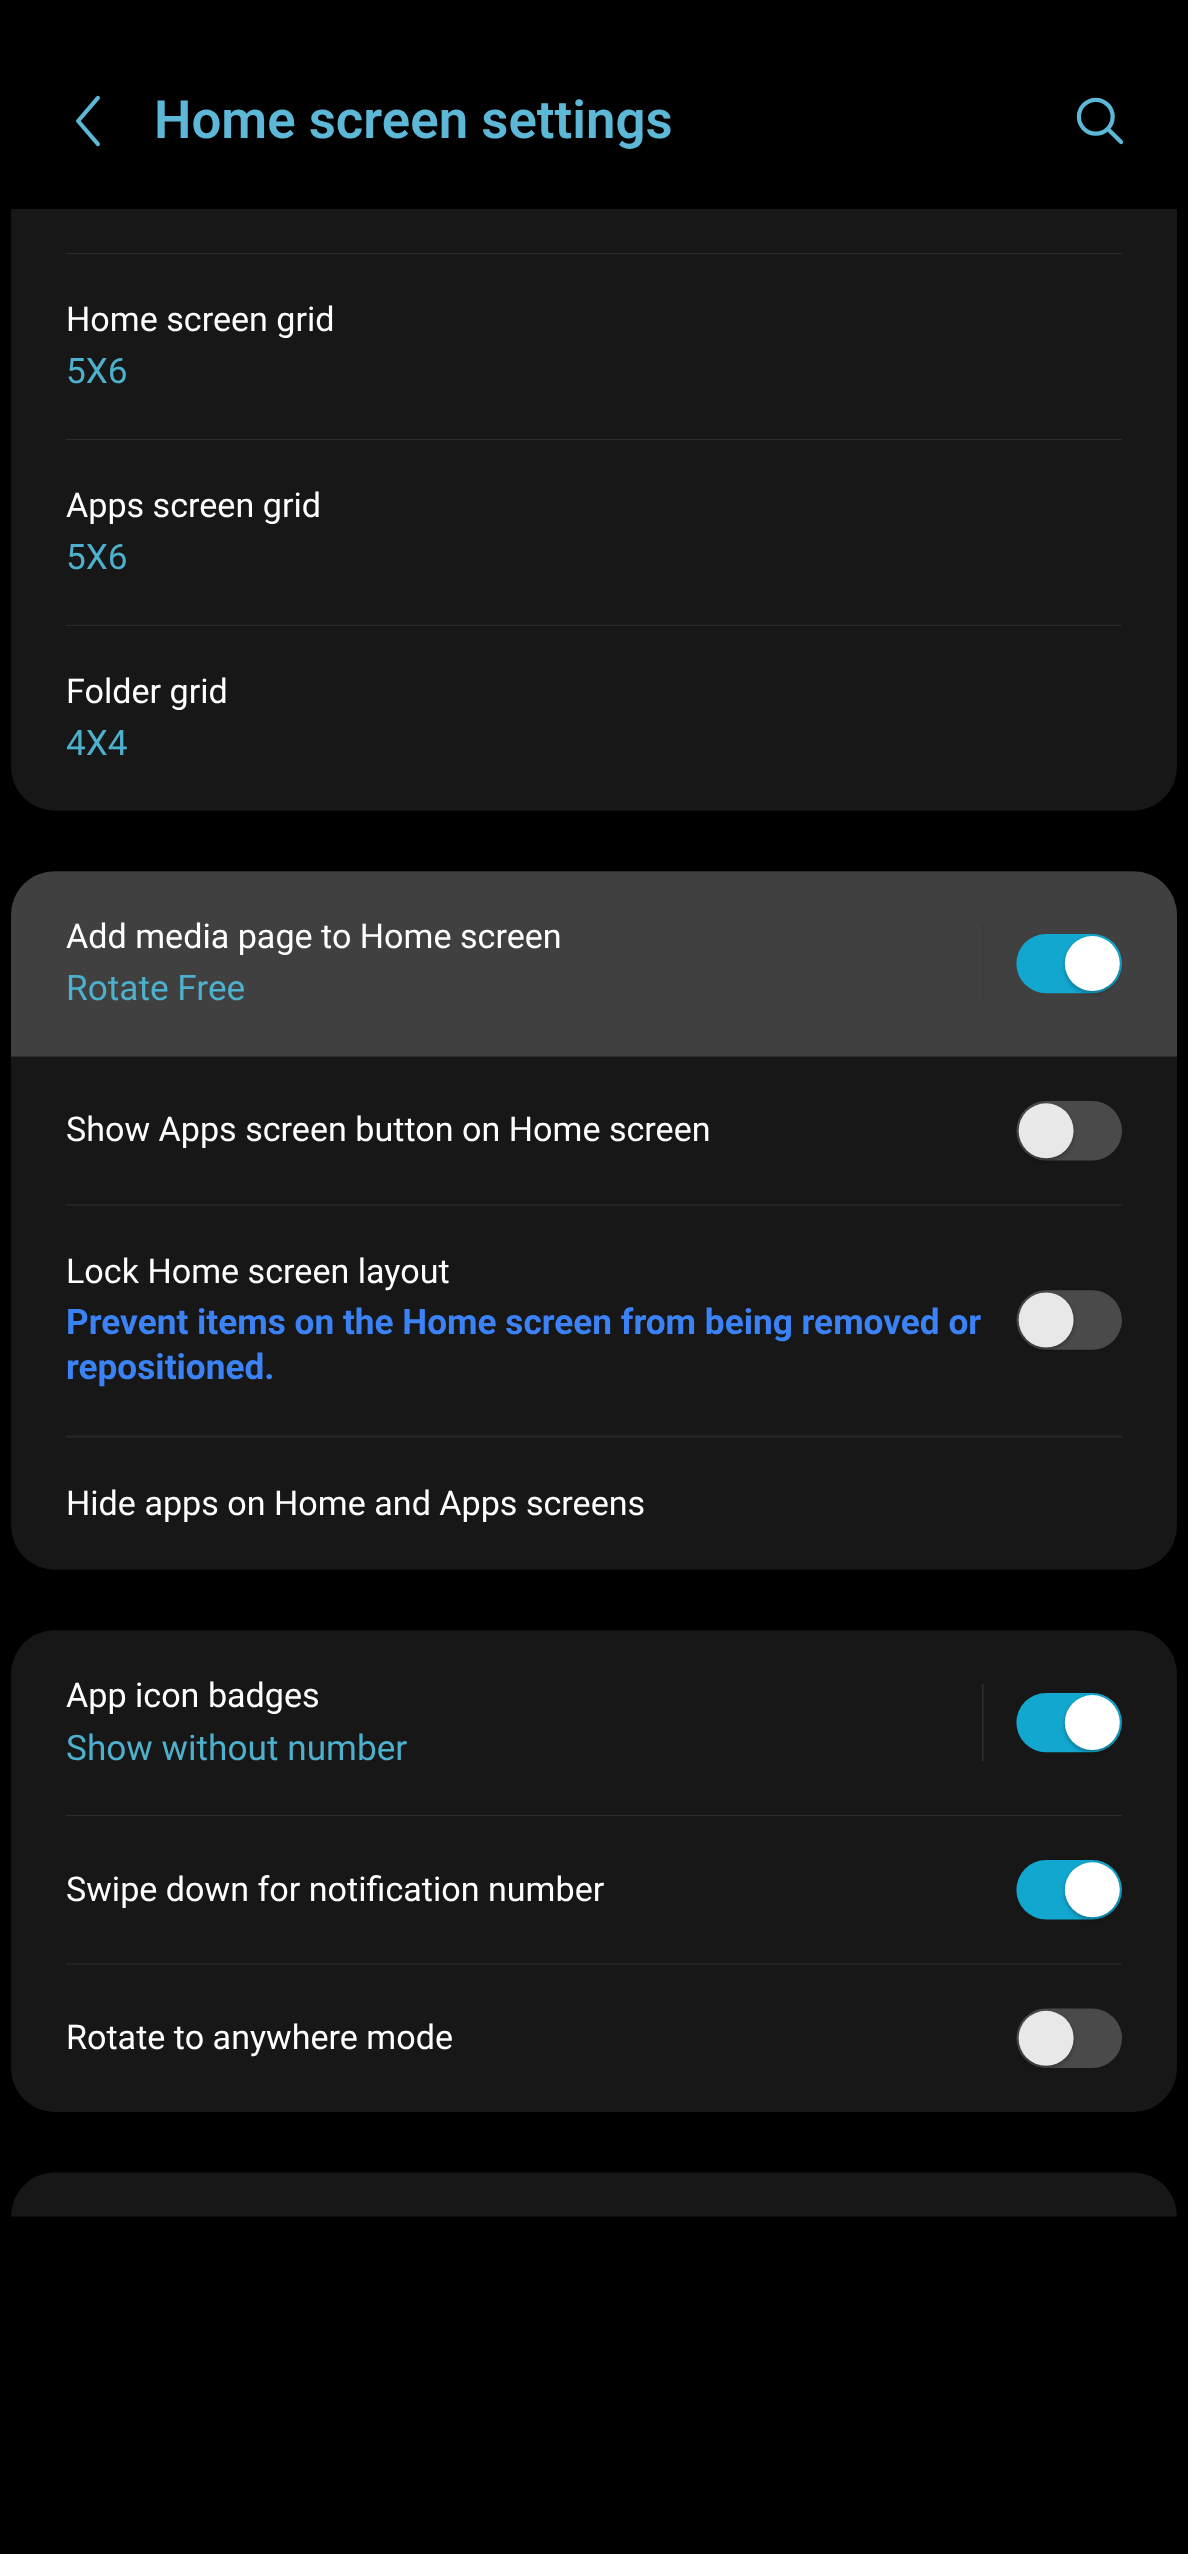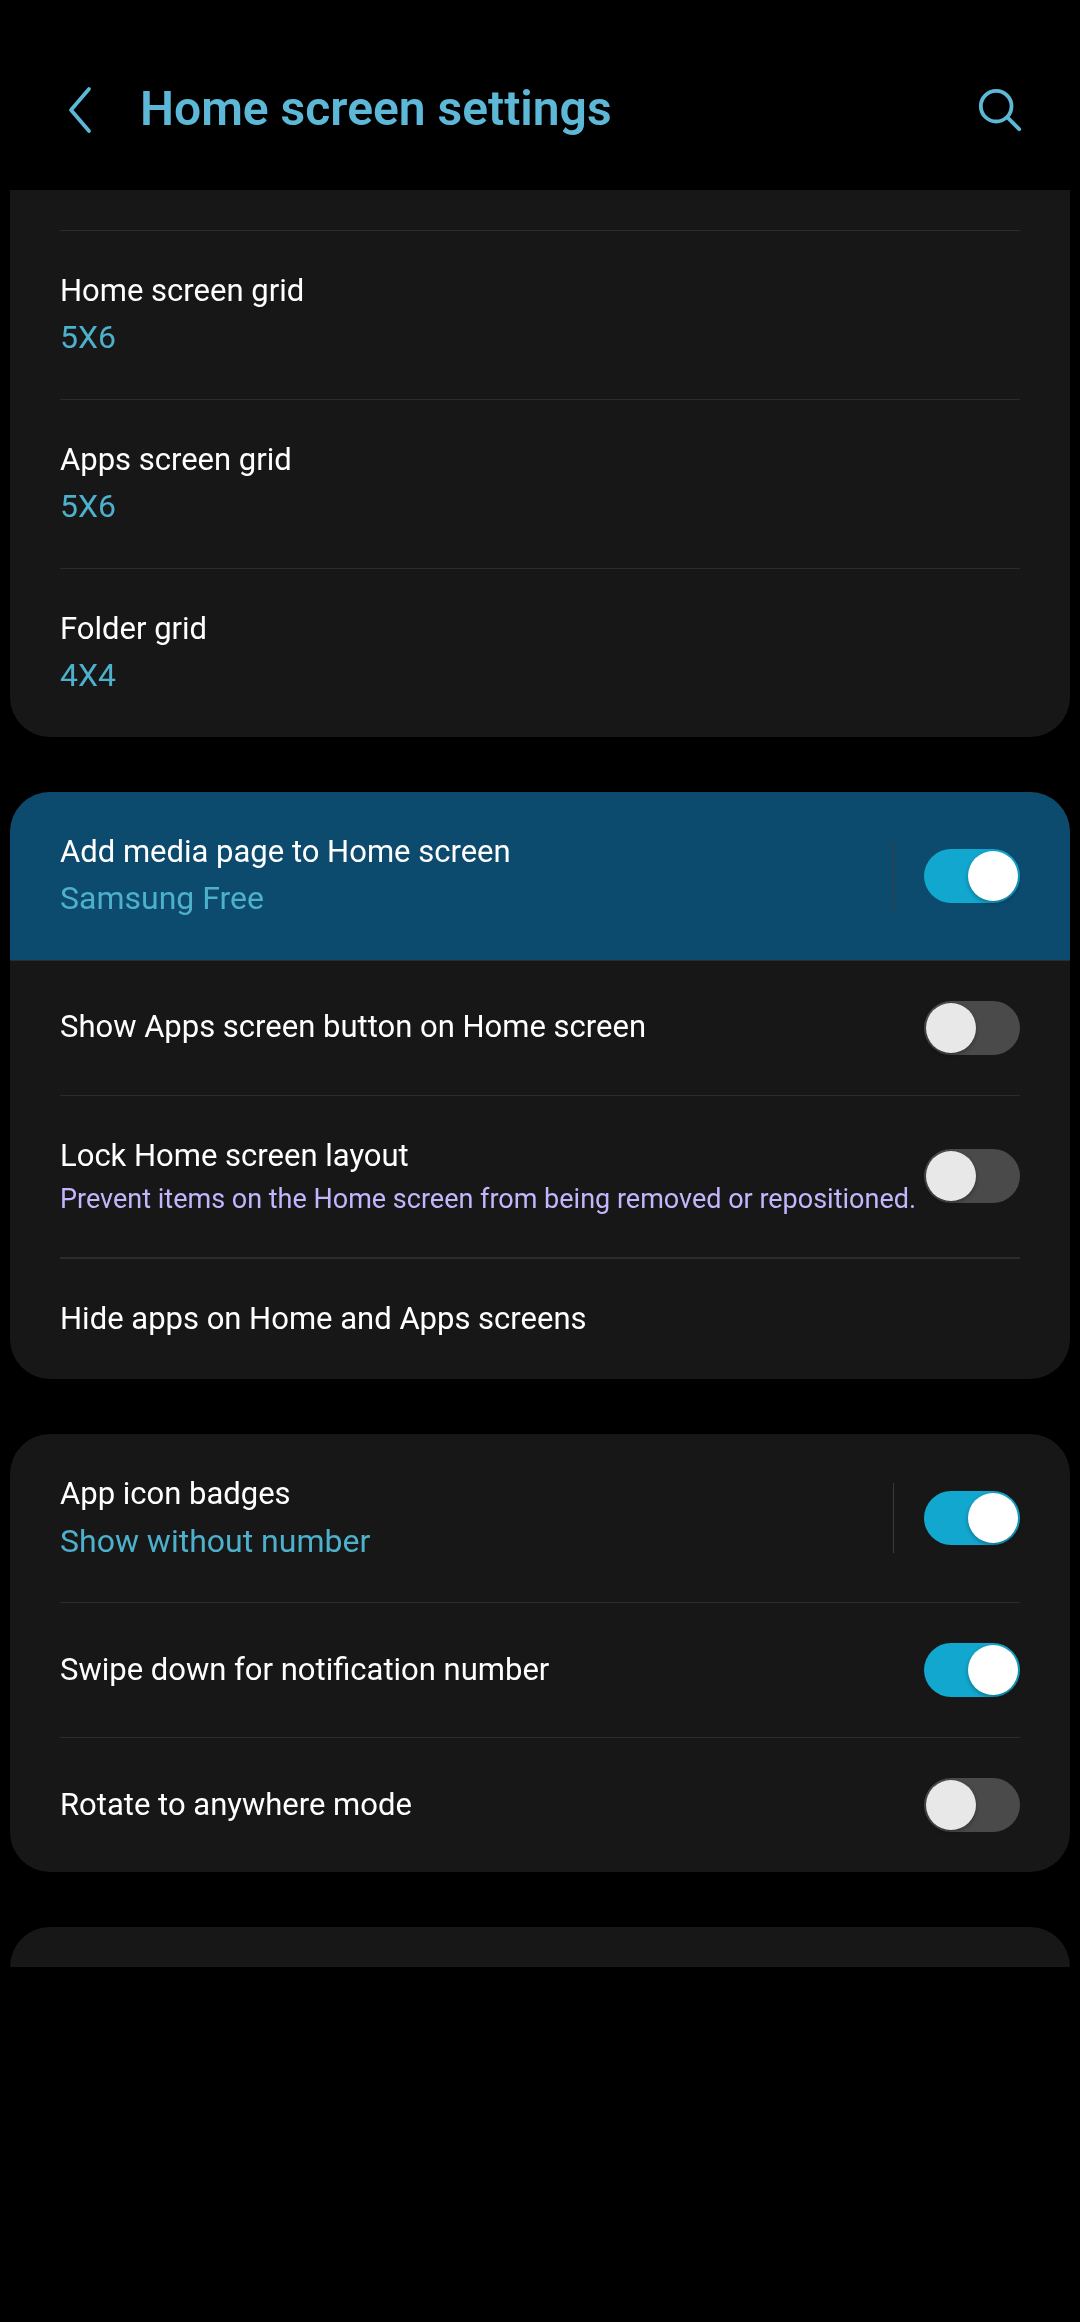--- a/index.html
+++ b/index.html
@@ -69,43 +69,44 @@
     margin-bottom: 0;
   }
   .row {
     display: flex;
     align-items: center;
     padding: 40px 50px;
     cursor: pointer;
     position: relative;
   }
   .row.highlighted {
-    background: #0c4a6e;
+    background: #404040;
   }
   .row-text {
     flex: 1;
     display: flex;
     flex-direction: column;
     gap: 6px;
     min-width: 0;
   }
   .row-label {
     color: #ffffff;
     font-size: 31px;
     line-height: 1.3;
   }
   .row-sub-accent {
     color: #4db0cc;
     font-size: 32px;
     line-height: 1.3;
   }
   .row-sub-muted {
-    color: #c4b5fd;
-    font-size: 27px;
+    color: #3b82f6;
+    font-size: 32px;
     line-height: 1.3;
+    font-weight: bold;
   }
   .divider {
     height: 1px;
     background: #2c2c2c;
     margin: 0 50px;
   }
   .divider.full {
     margin: 0;
   }
   .vdivider {
@@ -184,21 +185,21 @@
           <div class="row-label">Folder grid</div>
           <div class="row-sub-accent">4X4</div>
         </div>
       </div>
     </div>
 
     <div class="card">
       <div class="row highlighted">
         <div class="row-text">
           <div class="row-label">Add media page to Home screen</div>
-          <div class="row-sub-accent">Samsung Free</div>
+          <div class="row-sub-accent">Rotate Free</div>
         </div>
         <div class="vdivider"></div>
         <div class="toggle on">
             <div class="knob"></div>
           </div>
       </div>
       <div class="divider full"></div>
       <div class="row">
         <div class="row-text">
           <div class="row-label">Show Apps screen button on Home screen</div>

